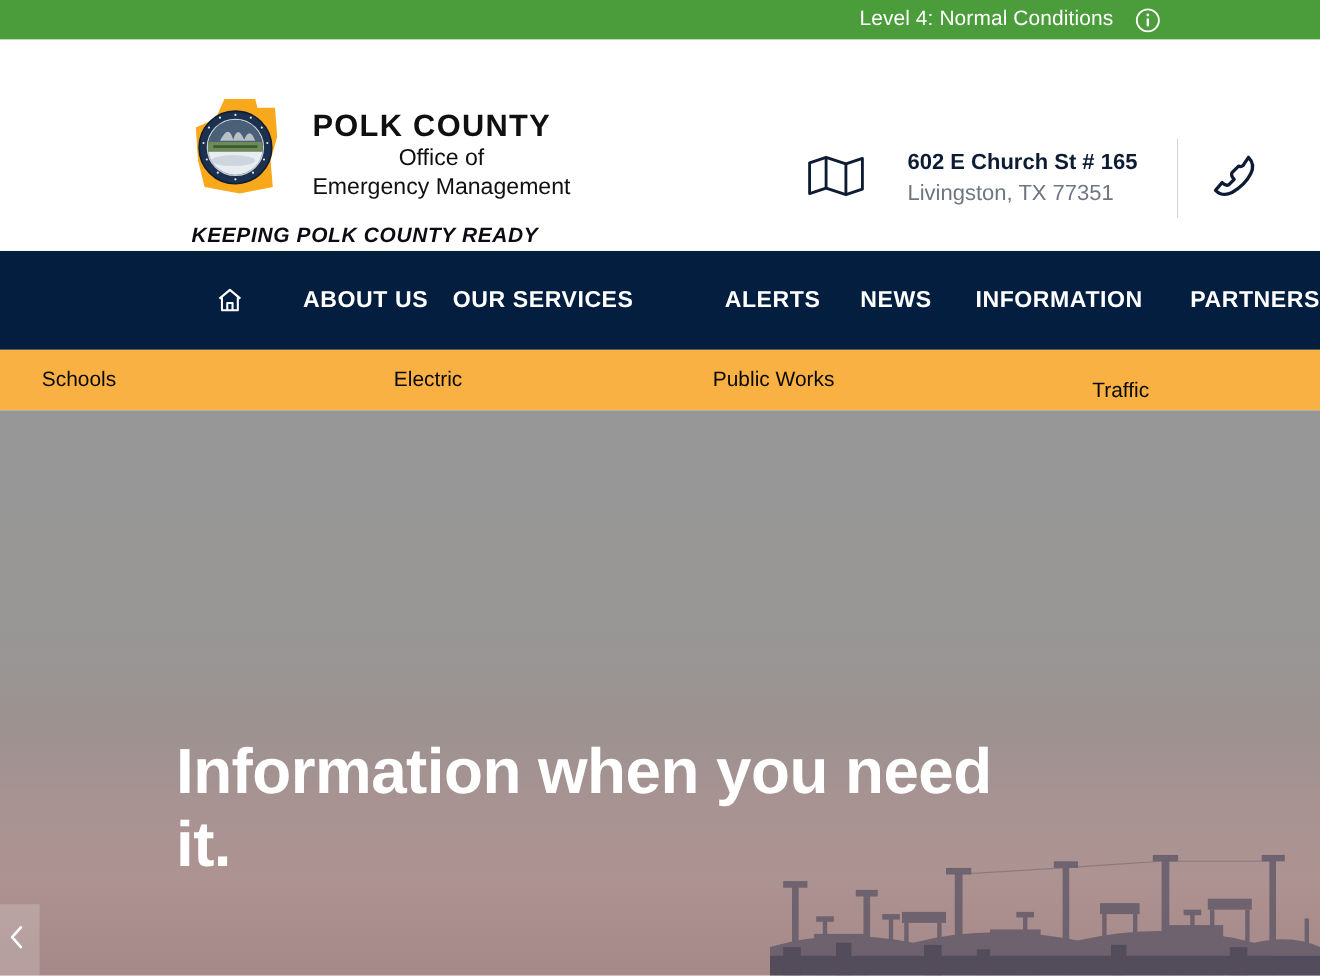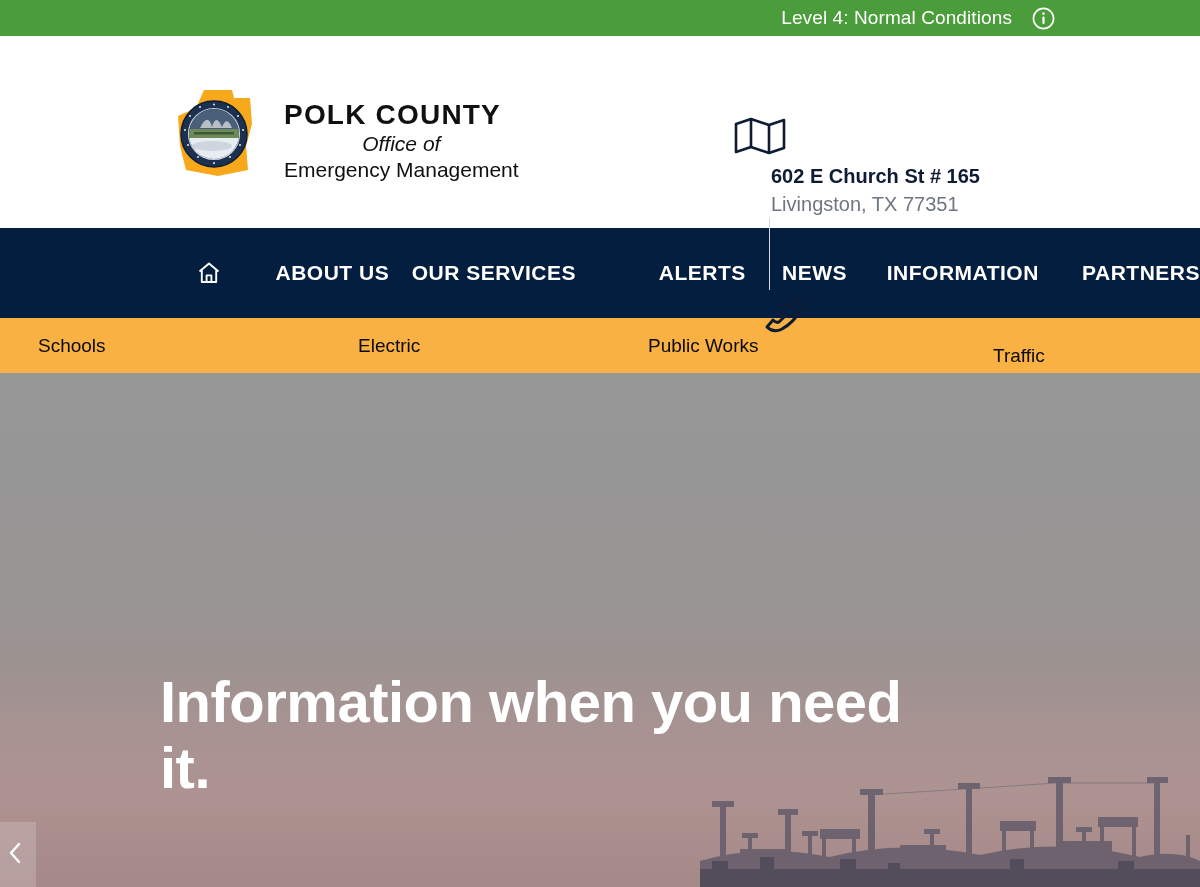--- a/index.html
+++ b/index.html
@@ -34,35 +34,35 @@
     display:flex; align-items:flex-start;
   }
   .seal-wrap{ position:relative; width:112px; height:100px; flex:0 0 auto; }
   .brand-text{ margin-left:12px; padding-top:16px; }
   .brand-line1{
     font-size:28px; font-weight:bold; letter-spacing:1.2px;
     color:#101010; line-height:1.05; white-space:nowrap;
   }
   .brand-line2{
     font-size:21px; color:#101010; text-align:center;
-    line-height:1.22; margin-top:2px;font-style:italic;
+    line-height:1.22; margin-top:2px;
   }
   .brand-line3{
     font-size:21px; color:#101010; line-height:1.22;
     white-space:nowrap;
   }
   .tagline{
     position:absolute; left:174px; top:168px;
     font-size:19px; font-weight:bold; font-style:italic;
     letter-spacing:.6px; color:#0b0b14; white-space:nowrap;
   }
 
   .contact{
-    position:absolute; left:733px; top:78px;
-    display:flex; align-items:flex-start;flex-direction:column;
+    position:absolute; left:733px; top:90px;
+    display:flex; align-items:center;
   }
   .map-icon{ width:54px; height:44px; flex:0 0 auto; }
   .addr{ margin-left:38px; }
   .addr-l1{
     font-size:20px; font-weight:bold; color:#0d1b33;
     line-height:1.4; white-space:nowrap;
   }
   .addr-l2{
     font-size:20px; color:#6f7681; line-height:1.4; white-space:nowrap;
   }
@@ -185,20 +185,21 @@
           </g>
         </svg>
       </div>
       <div class="brand-text">
         <div class="brand-line1">POLK COUNTY</div>
         <div class="brand-line2">Office of</div>
         <div class="brand-line3">Emergency Management</div>
       </div>
     </div>
 
+    <div class="tagline">KEEPING POLK COUNTY READY</div>
 
     <div class="contact">
       <span>
         <svg class="map-icon" viewBox="0 0 54 44" fill="none" stroke="#0d1b33" stroke-width="2.6" stroke-linejoin="round">
           <path d="M3 10 L18 5 L36 11 L51 6 L51 34 L36 39 L18 33 L3 38 Z"></path>
           <path d="M18 5 L18 33"></path>
           <path d="M36 11 L36 39"></path>
         </svg>
       </span>
       <div class="addr">

